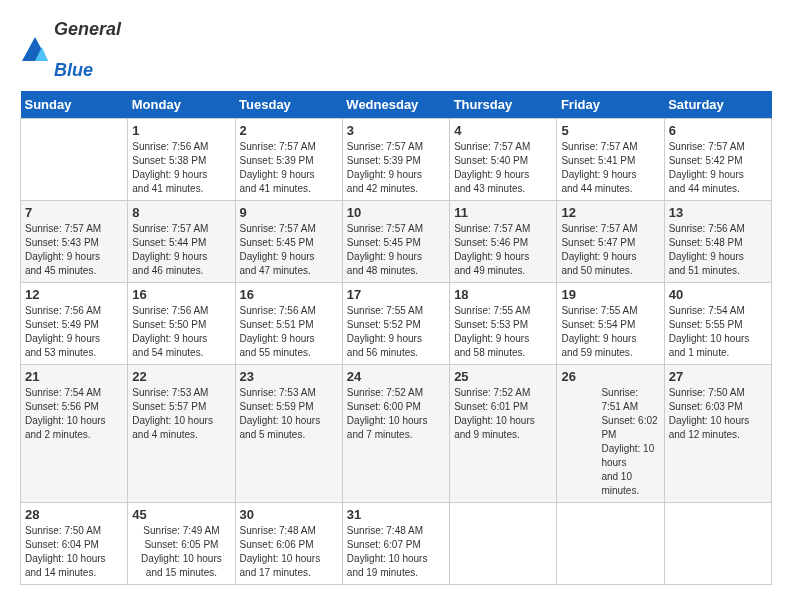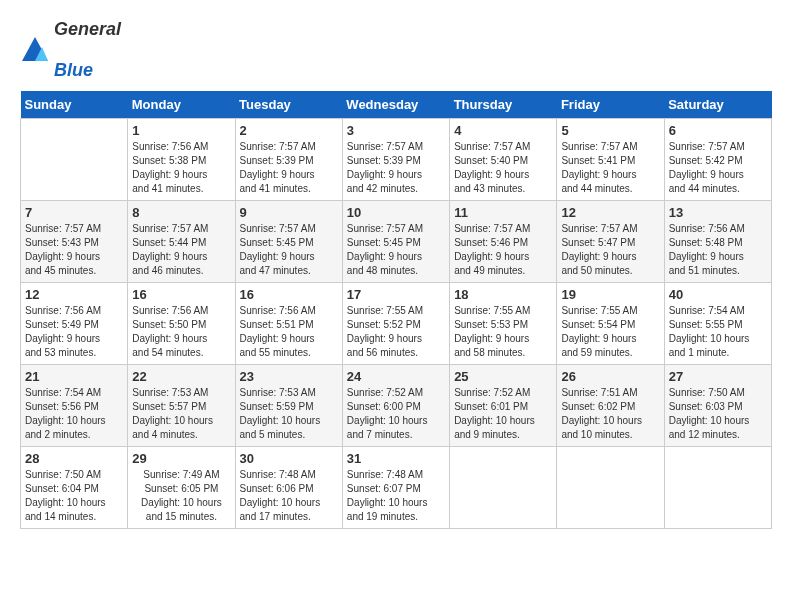--- a/index.html
+++ b/index.html
@@ -304,21 +304,21 @@
         </td>
         <td>
           <span class="day-num">25</span>
           <div class="cell-content" style="white-space: pre-line;">Sunrise: 7:52 AM
 Sunset: 6:01 PM
 Daylight: 10 hours
 and 9 minutes.</div>
         </td>
         <td>
           <span class="day-num">26</span>
-          <div class="cell-content" style="white-space: pre-line;">Sunrise: 7:51 AM
+          <div class="cell-content" style="white-space: pre-line; margin-left: 40px;">Sunrise: 7:51 AM
 Sunset: 6:02 PM
 Daylight: 10 hours
 and 10 minutes.</div>
         </td>
         <td>
           <span class="day-num">27</span>
           <div class="cell-content" style="white-space: pre-line;">Sunrise: 7:50 AM
 Sunset: 6:03 PM
 Daylight: 10 hours
 and 12 minutes.</div>
@@ -326,21 +326,21 @@
       </tr>
       <tr>
         <td>
           <span class="day-num">28</span>
           <div class="cell-content" style="white-space: pre-line;">Sunrise: 7:50 AM
 Sunset: 6:04 PM
 Daylight: 10 hours
 and 14 minutes.</div>
         </td>
         <td>
-          <span class="day-num">29</span>
+          <span class="day-num">45</span>
           <div class="cell-content" style="white-space: pre-line; text-align: center;">Sunrise: 7:49 AM
 Sunset: 6:05 PM
 Daylight: 10 hours
 and 15 minutes.</div>
         </td>
         <td>
           <span class="day-num">30</span>
           <div class="cell-content" style="white-space: pre-line;">Sunrise: 7:48 AM
 Sunset: 6:06 PM
 Daylight: 10 hours

